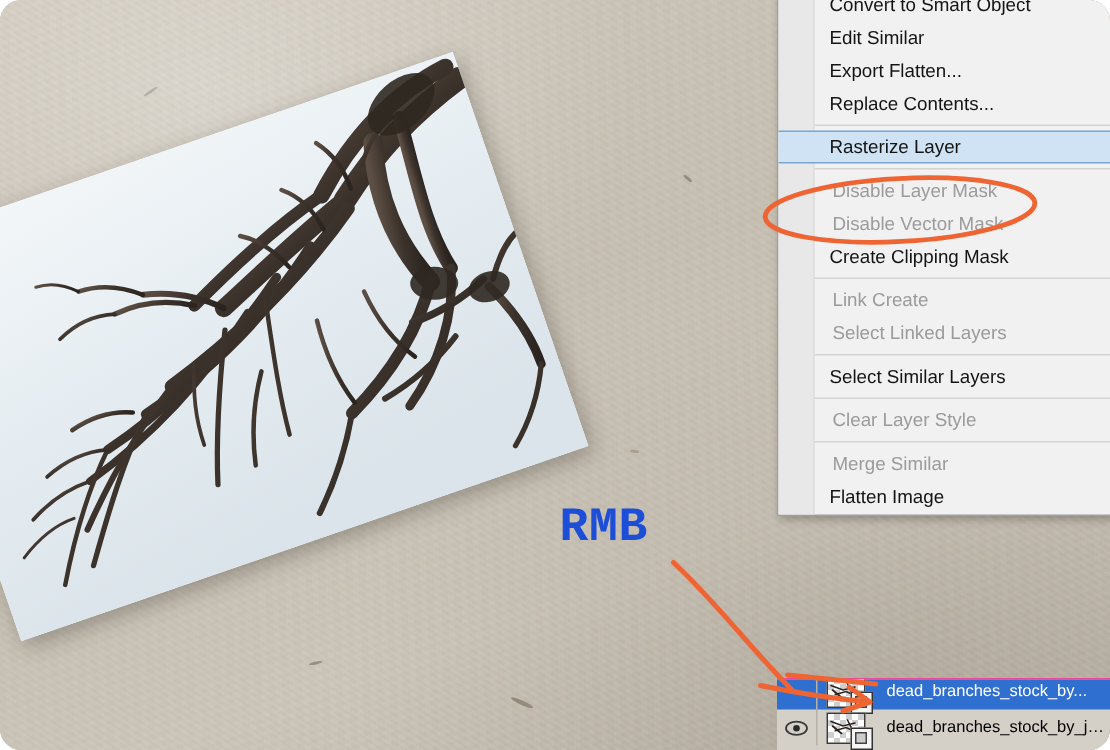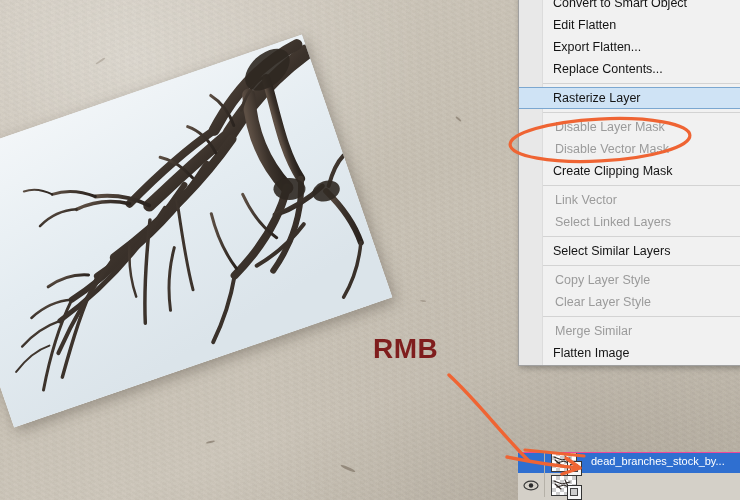--- a/index.html
+++ b/index.html
@@ -8,20 +8,21 @@
     padding: 0;
     background: #ffffff;
   }
   #stage {
     position: relative;
     width: 740px;
     height: 500px;
     overflow: hidden;
     font-family: "Liberation Sans", sans-serif;
     user-select: none;
+    border-radius: 14px;
   }
 
   
   .canvas-bg {
     position: absolute;
     inset: 0;
     background-color: #c9c2b6;
     background-image:
       radial-gradient(ellipse 420px 300px at 18% 12%, rgba(255,255,255,0.30), rgba(255,255,255,0) 70%),
       radial-gradient(ellipse 500px 400px at 80% 95%, rgba(120,110,95,0.22), rgba(0,0,0,0) 72%),
@@ -167,24 +168,25 @@
     overflow: hidden;
     text-overflow: ellipsis;
     white-space: nowrap;
   }
 
   
   .rmb-label {
     position: absolute;
     left: 373px;
     top: 333px;
-    font-size: 28px;
+    font-size: 32px;
     font-weight: bold;
-    color: #7f1d1d;
+    color: #1d4ed8;
     letter-spacing: 0.5px;
+    font-family: Liberation Mono, monospace;
   }
   .anno-svg {
     position: absolute;
     inset: 0;
     pointer-events: none;
   }
 </style>
 </head>
 <body>
 
@@ -265,36 +267,35 @@
         <ellipse cx="338" cy="142" rx="16" ry="11" transform="rotate(18 338 142)"></ellipse>
         <ellipse cx="372" cy="156" rx="14" ry="10"></ellipse>
       </g>
     </svg>
   </div>
 
   <div class="ctx-menu">
     <div class="ctx-gutter"></div>
     <div class="ctx-list" id="ctx-list">
         <div class="ctx-item">Convert to Smart Object</div>
-        <div class="ctx-item">Edit Flatten</div>
+        <div class="ctx-item">Edit Similar</div>
         <div class="ctx-item">Export Flatten...</div>
         <div class="ctx-item">Replace Contents...</div>
         <div class="ctx-sep"></div>
         <div class="ctx-item selected">Rasterize Layer</div>
         <div class="ctx-sep"></div>
         <div class="ctx-item disabled">Disable Layer Mask</div>
         <div class="ctx-item disabled">Disable Vector Mask</div>
         <div class="ctx-item">Create Clipping Mask</div>
         <div class="ctx-sep"></div>
-        <div class="ctx-item disabled">Link Vector</div>
+        <div class="ctx-item disabled">Link Create</div>
         <div class="ctx-item disabled">Select Linked Layers</div>
         <div class="ctx-sep"></div>
         <div class="ctx-item">Select Similar Layers</div>
         <div class="ctx-sep"></div>
-        <div class="ctx-item disabled">Copy Layer Style</div>
         <div class="ctx-item disabled">Clear Layer Style</div>
         <div class="ctx-sep"></div>
         <div class="ctx-item disabled">Merge Similar</div>
         <div class="ctx-item">Flatten Image</div>
       </div>
   </div>
 
   <div class="layers-panel">
     <div class="layer-row sel" style="margin-top:-4px;">
       <div class="layer-eye"></div>
@@ -322,20 +323,21 @@
         <svg class="thumb-twigs" viewBox="0 0 24 19">
           <g stroke="#2b2420" fill="none" stroke-width="1.1" stroke-linecap="round">
             <path d="M2 5 L10 8 L18 6"></path>
               <path d="M5 11 L12 9 L19 12"></path>
             <path d="M3 8 L9 13"></path>
               <path d="M13 4 L16 10"></path>
           </g>
         </svg>
         <div class="so-badge"></div>
       </div>
+      <div class="layer-name">dead_branches_stock_by_jo...</div>
     </div>
   </div>
 
   <div class="rmb-label">RMB</div>
 
   <svg class="anno-svg" viewBox="0 0 740 500">
 
     <ellipse cx="600" cy="140" rx="90" ry="21" transform="rotate(-3 600 140)" fill="none" stroke="#ef6433" stroke-width="3.2"></ellipse>
 
     <path d="M449 375 C 478 402, 500 432, 528 460" fill="none" stroke="#ef6433" stroke-width="3.4" stroke-linecap="round"></path>

